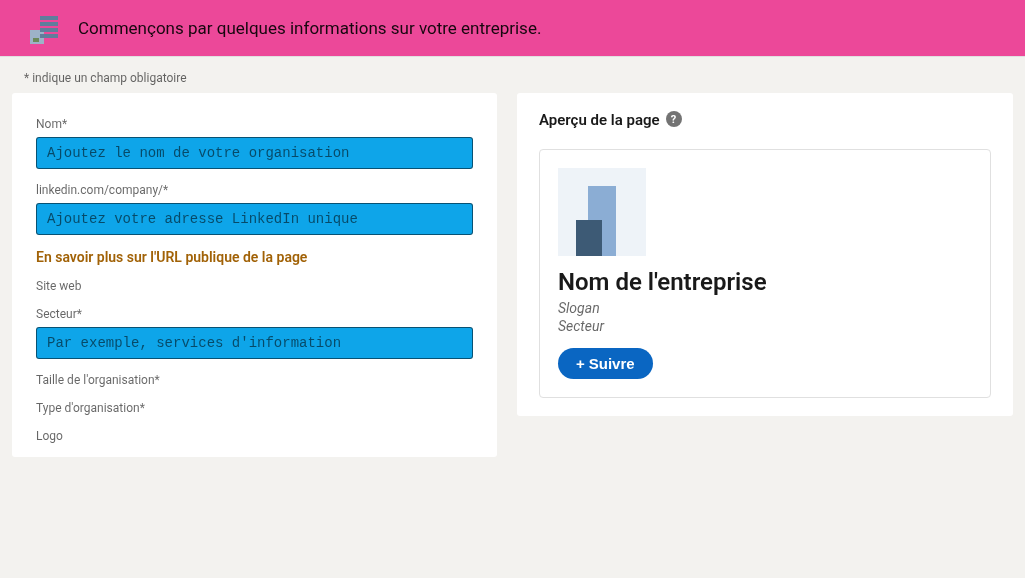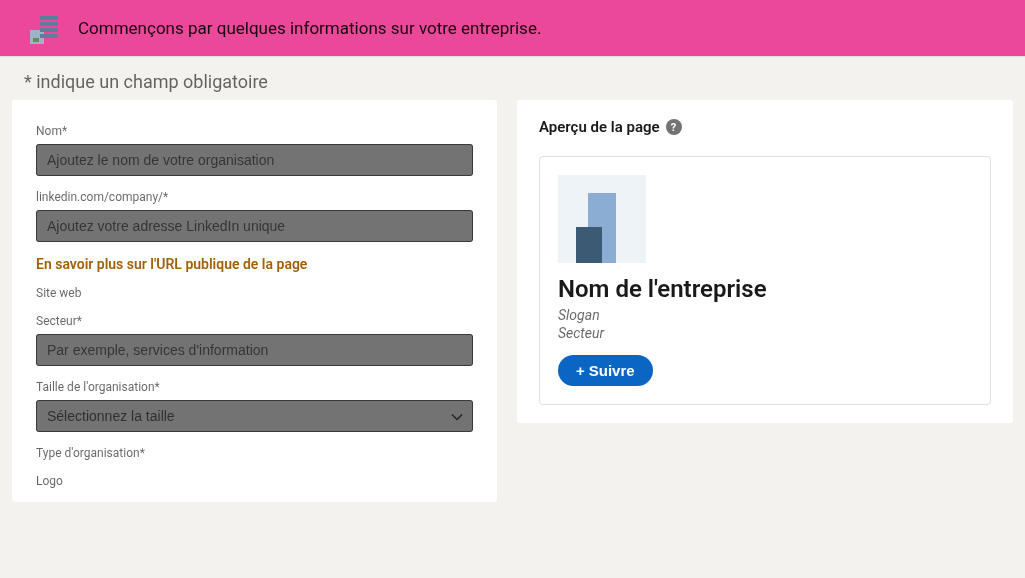--- a/index.html
+++ b/index.html
@@ -1,31 +1,31 @@
 <!DOCTYPE html>
 <html><head>
 <meta charset="utf-8">
 <style>
 * { box-sizing: border-box; margin: 0; padding: 0; }
 body { font-family: -apple-system, BlinkMacSystemFont, "Segoe UI", Roboto, Helvetica, Arial, sans-serif; background: #f3f2ef; width: 1025px; height: 578px; overflow: hidden; }
 .header { display: flex; align-items: center; padding: 12px 30px; background: #ec4899; border-bottom: 1px solid #e0e0e0; }
 .logo-icon { width: 32px; height: 32px; margin-right: 16px; display: flex; align-items: center; justify-content: center; }
 .header-title { font-size: 17px; color: rgba(0,0,0,0.9); font-weight: 400; }
-.required-note { font-size: 18px; color: rgba(0,0,0,0.6); padding: 14px 0 8px 24px; border-radius: 10px; }
+.required-note { font-size: 12px; color: rgba(0,0,0,0.6); padding: 14px 0 8px 24px; border-radius: 10px; }
 .left-col { flex: 0 0 485px; background: #fff; border-radius: 3px; padding: 24px 24px 0 24px; }
 .right-col { flex: 1; background: #fff; border-radius: 3px; padding: 18px 22px; height: fit-content; }
 .form-group { margin-bottom: 14px; }
 .form-label { display: block; font-size: 12px; color: rgba(0,0,0,0.6); margin-bottom: 6px; }
-.form-input, .form-select { width: 100%; padding: 7px 10px; border: 1px solid rgba(0,0,0,0.5); border-radius: 3px; font-size: 14px; color: rgba(0,0,0,0.6); background: #737373; font-family: Liberation Sans, sans-serif; }
+.form-input, .form-select { width: 100%; padding: 7px 10px; border: 1px solid rgba(0,0,0,0.5); border-radius: 3px; font-size: 14px; color: rgba(0,0,0,0.6); background: #0ea5e9; font-family: Liberation Mono, monospace; }
 .form-input::placeholder { color: rgba(0,0,0,0.55); }
 .form-select { appearance: none; -webkit-appearance: none; padding-right: 30px; position: relative; cursor: pointer; }
 .select-wrapper { position: relative; }
 .select-arrow { position: absolute; right: 10px; top: 50%; transform: translateY(-50%); pointer-events: none; }
 .link-text { color: #a16207; font-size: 14px; font-weight: 600; margin: 10px 0 14px 0; display: block; cursor: pointer; }
-.preview-header { display: flex; align-items: center; font-size: 15px; font-weight: 600; color: rgba(0,0,0,0.9); margin-bottom: 20px; }
+.preview-header { display: flex; font-size: 15px; font-weight: 600; color: rgba(0,0,0,0.9); margin-bottom: 20px; }
 .help-icon { width: 16px; height: 16px; background: rgba(0,0,0,0.55); border-radius: 50%; color: #fff; display: inline-flex; align-items: center; justify-content: center; font-size: 11px; font-weight: 700; margin-left: 6px; }
 .preview-card { border: 1px solid #e0e0e0; border-radius: 4px; padding: 18px; }
 .preview-logo { width: 88px; height: 88px; background: #eef3f8; position: relative; margin-bottom: 12px; display: flex; align-items: flex-end; }
 .preview-logo-inner { width: 100%; height: 100%; position: relative; }
 .bar1 { position: absolute; bottom: 0; left: 30px; width: 28px; height: 70px; background: #8badd4; }
 .bar2 { position: absolute; bottom: 0; left: 18px; width: 26px; height: 36px; background: #3d5a75; }
 .preview-title { font-size: 24px; font-weight: 600; color: rgba(0,0,0,0.9); margin-bottom: 4px; }
 .preview-sub { font-size: 14px; color: rgba(0,0,0,0.6); margin-bottom: 2px; font-style: italic; }
 .follow-btn { background: #0a66c2; color: #fff; border: none; border-radius: 16px; padding: 7px 18px; font-size: 15px; font-weight: 600; margin-top: 12px; cursor: pointer; display: inline-flex; align-items: center; gap: 4px; }
 .columns-wrap { display: flex; gap: 20px; padding: 0 12px; }
@@ -70,30 +70,20 @@
         <label class="form-label">Site web</label>
       </div>
 
       <div class="form-group">
         <label class="form-label">Secteur*</label>
         <input class="form-input" type="text" placeholder="Par exemple, services d'information" style="">
       </div>
 
       <div class="form-group">
         <label class="form-label">Taille de l'organisation*</label>
-        <div class="select-wrapper">
-          <select class="form-select">
-            <option>Sélectionnez la taille</option>
-          </select>
-          <span class="select-arrow">
-            <svg width="12" height="8" viewBox="0 0 12 8">
-                <path d="M1 1 L6 6 L11 1" stroke="rgba(0,0,0,0.7)" stroke-width="1.5" fill="none"></path>
-              </svg>
-          </span>
-        </div>
       </div>
 
       <div class="form-group">
         <label class="form-label">Type d'organisation*</label>
       </div>
 
       <div class="form-group">
         <label class="form-label">Logo</label>
       </div>
 

